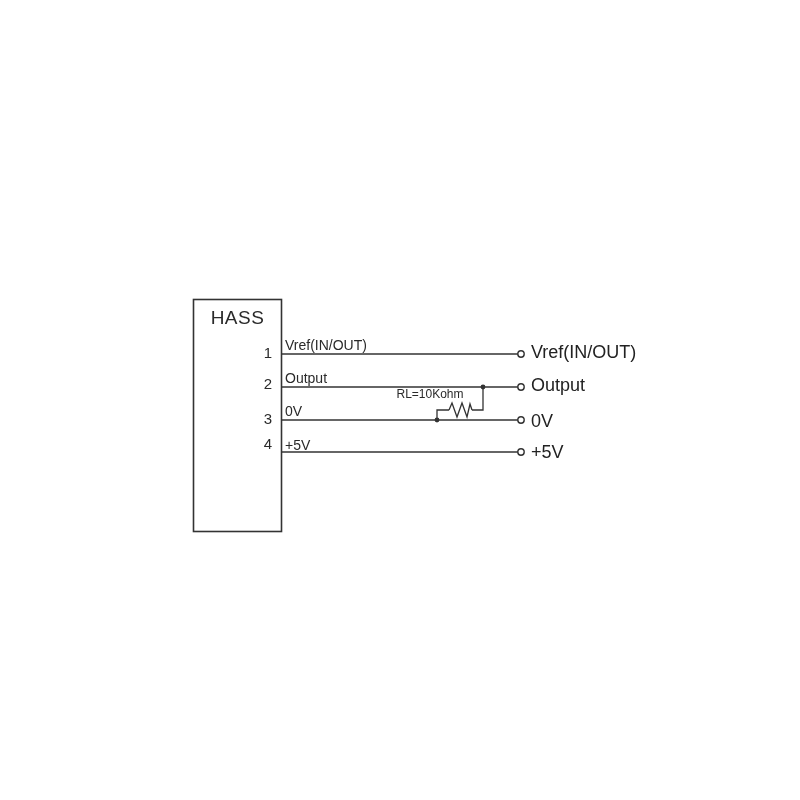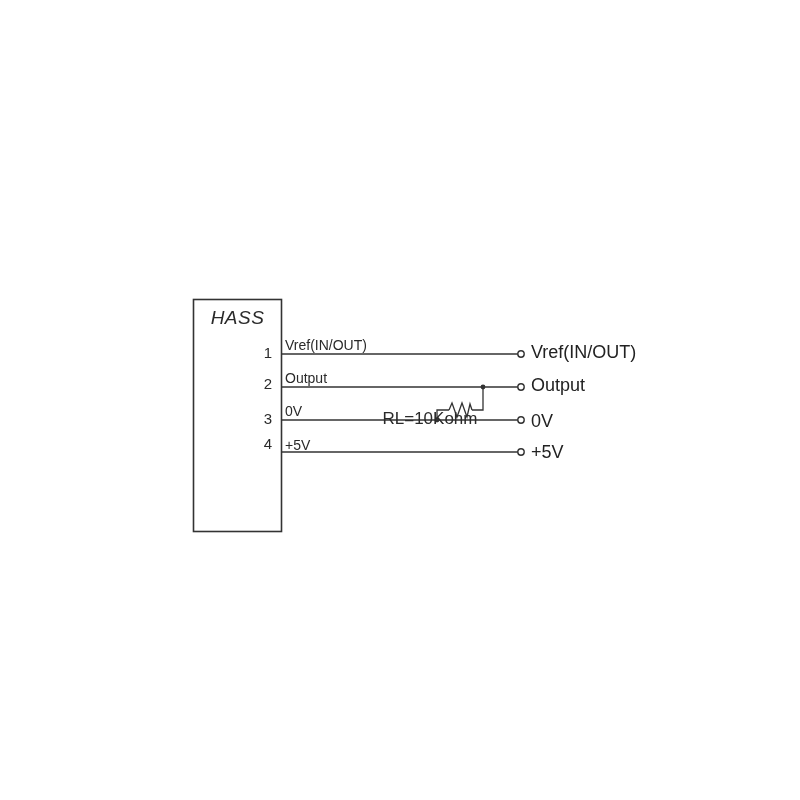--- a/index.html
+++ b/index.html
@@ -30,21 +30,20 @@
     word-spacing: 5px;
     white-space: nowrap;
   }
   .component-label {
     left: 193px; top: 307px;
     width: 89px;
     text-align: center;
     font-size: 19px;
     color: #2a2a2a;
     letter-spacing: 0.5px;
-    font-style: italic;
   }
   .pin-number {
     width: 18px;
     text-align: right;
     font-size: 15px;
     line-height: 15px;
     color: #2a2a2a;
   }
   .wire-label {
     font-size: 14px;
@@ -55,25 +54,24 @@
   .terminal-label {
     font-size: 18px;
     line-height: 18px;
     color: #222222;
     white-space: nowrap;
   }
   .resistor-label {
     left: 380px; top: 388px;
     width: 100px;
     text-align: center;
-    font-size: 17px;
+    font-size: 12px;
     line-height: 13px;
     color: #2a2a2a;
     white-space: nowrap;
-    margin-top: 24px;
   }
 </style>
 </head>
 <body>
 
 <div id="canvas">
 
   <svg id="diagram-svg" viewBox="0 0 800 800" xmlns="http://www.w3.org/2000/svg">
 
     <rect x="193.5" y="299.5" width="88" height="232" fill="none" stroke="#333333" stroke-width="1.6"></rect>

